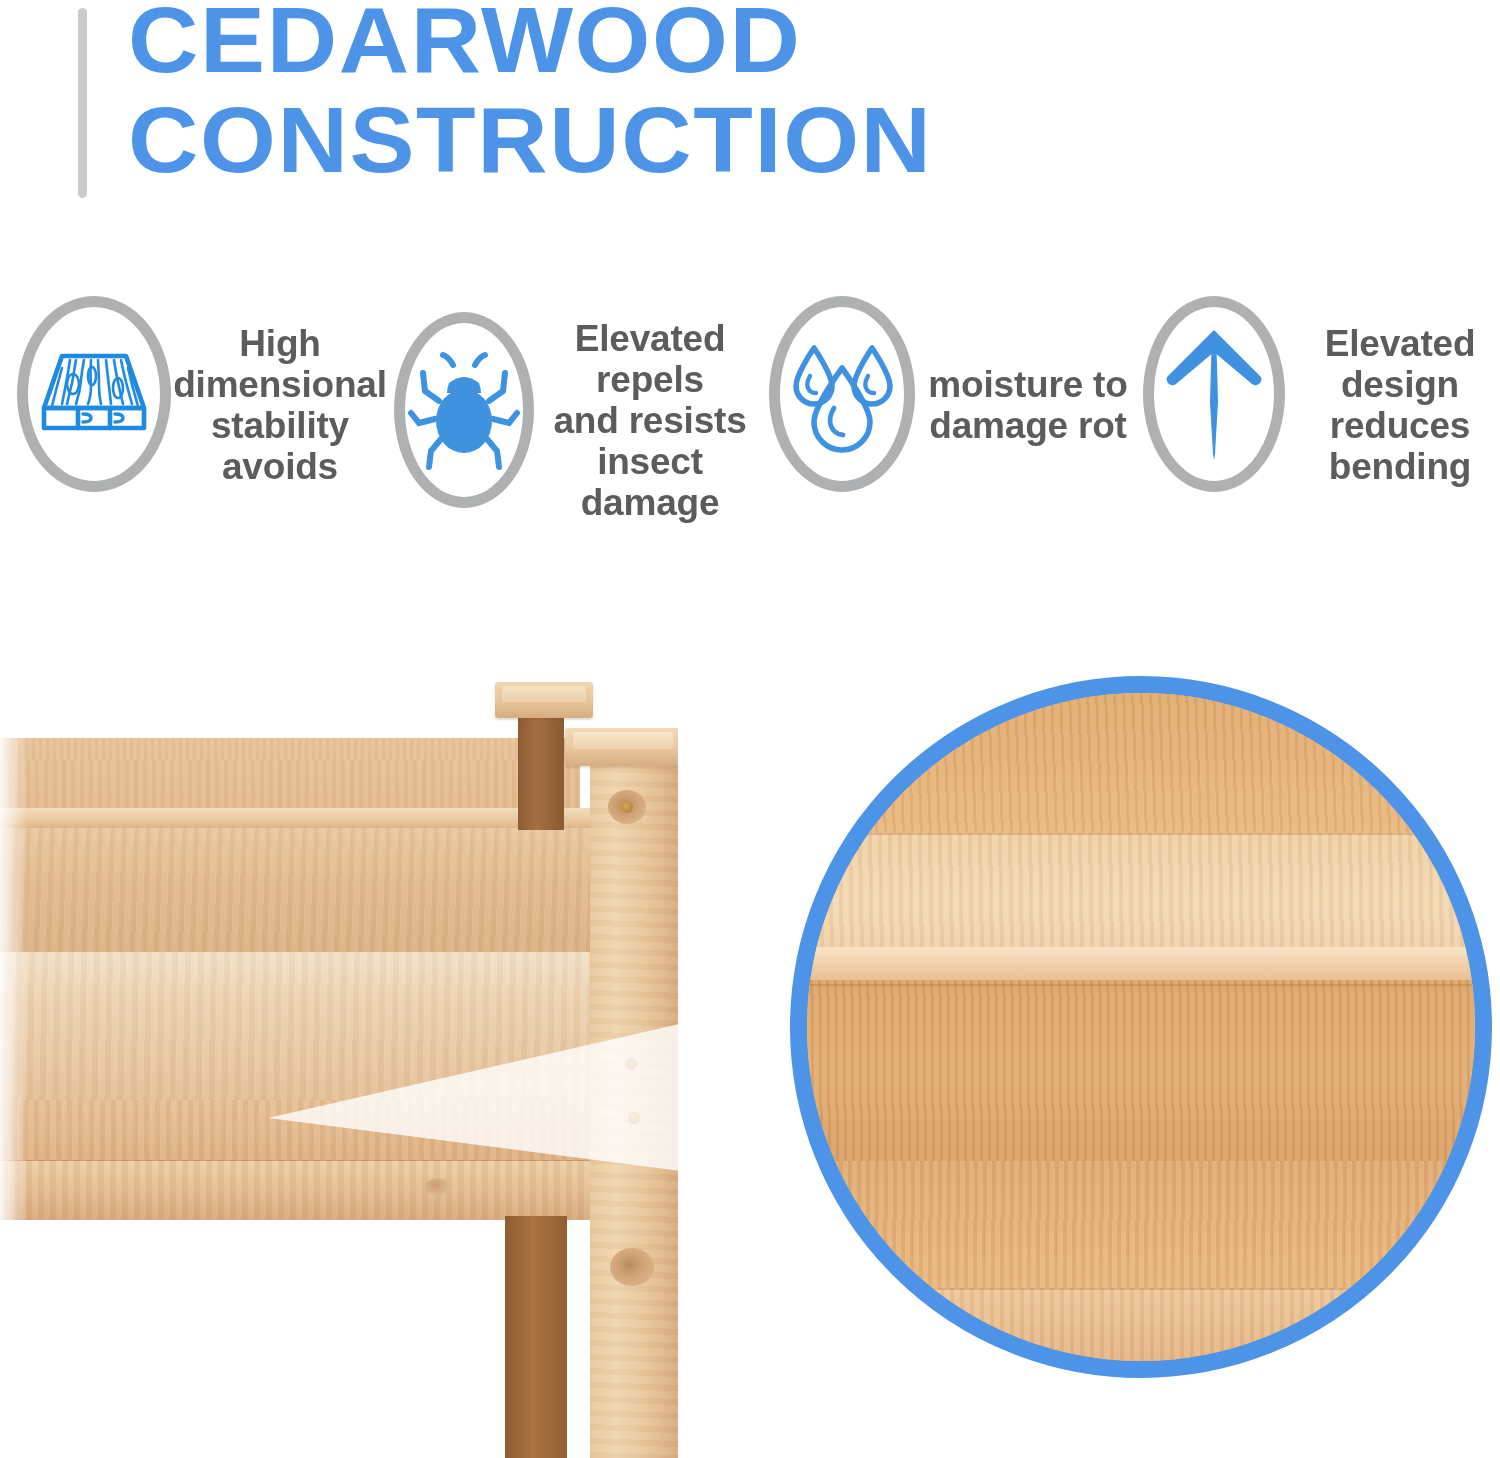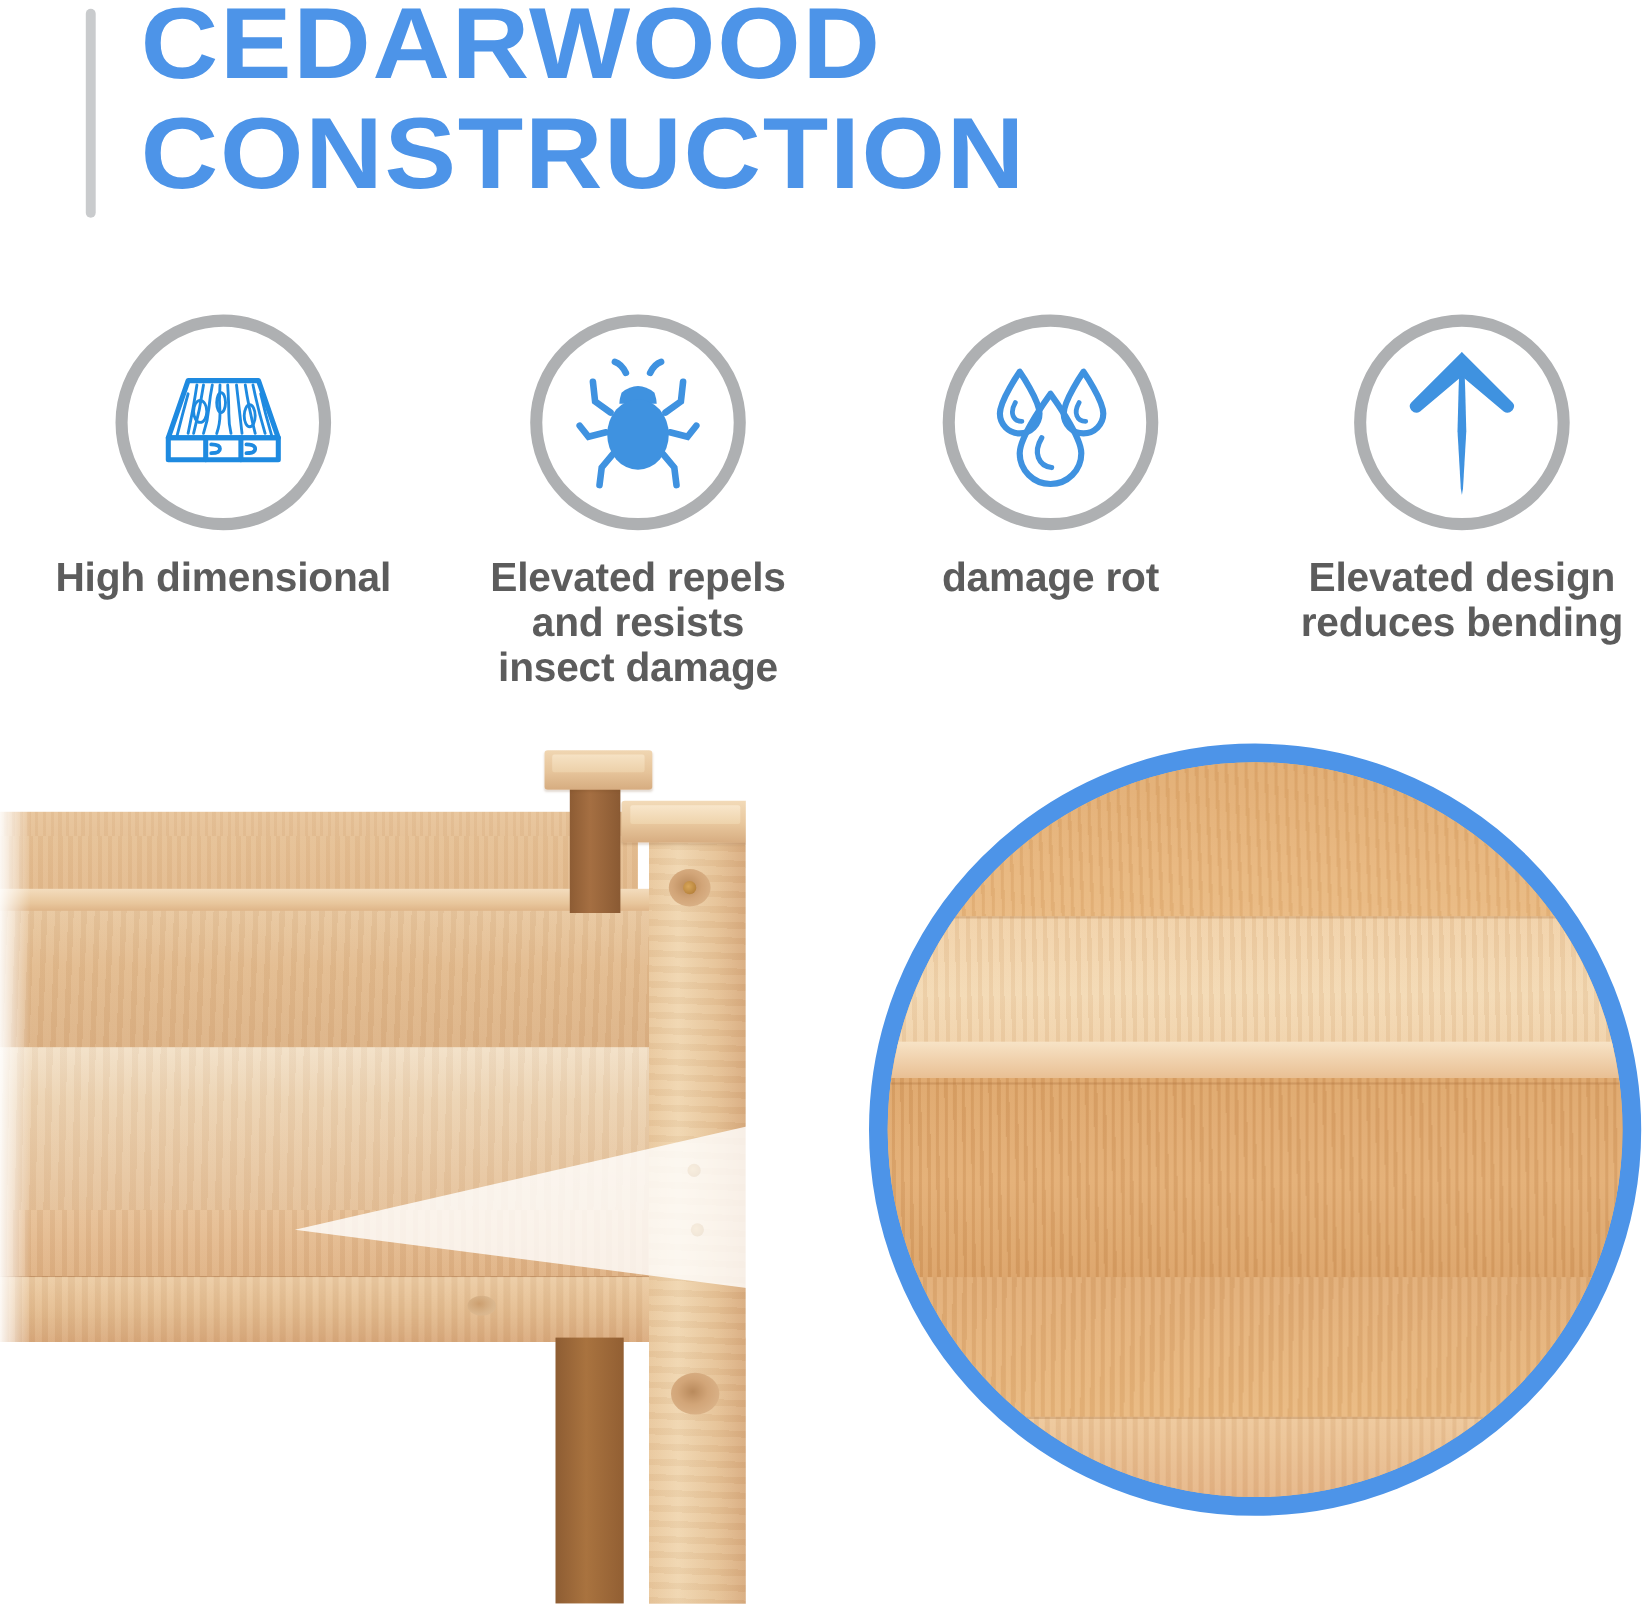--- a/index.html
+++ b/index.html
@@ -29,22 +29,22 @@
     color: #4d94e8;
     text-transform: uppercase;
     transform: scaleX(1.06);
     transform-origin: left center;
     white-space: nowrap;
   }
 
   
   .features { position: absolute; left: 0; top: 286px; width: 1500px; height: 360px; }
   .feature {
-    position: absolute; top: 0; width: 372px;
-    display: flex; flex-direction: column; align-items: center;
+    position: absolute; top: 10px; width: 372px;
+    display: flex; flex-direction: row; align-items: center;
   }
   .feature.f1 { left: 17px; }
   .feature.f2 { left: 394px; }
   .feature.f3 { left: 769px; }
   .feature.f4 { left: 1143px; }
 
   .icon-circle {
     width: 196px; height: 196px; border-radius: 50%;
     border: 11px solid #aeb0b2;
     background: #ffffff;
@@ -304,20 +304,21 @@
             <ellipse cx="45" cy="42" rx="6" ry="10"></ellipse>
             <ellipse cx="64" cy="34" rx="4" ry="9"></ellipse>
             <ellipse cx="90" cy="46" rx="5" ry="10"></ellipse>
             <path d="M34 26 q-5 18 -10 38"></path>
             <path d="M100 26 q4 18 10 38"></path>
           </g>
         </svg>
       </div>
       <div class="feature-label">
         <span>High dimensional</span>
+        <span>stability avoids</span>
       </div>
     </div>
 
     <div class="feature f2">
       <div class="icon-circle">
         <svg width="118" height="126" viewBox="0 0 118 126">
           <g stroke="#3f92e0" stroke-width="6" stroke-linecap="round" fill="none">
             <path d="M48 18 q-4 -8 -10 -10"></path>
             <path d="M70 18 q4 -8 10 -10"></path>
             <path d="M34 54 L20 44 L18 26"></path>
@@ -345,20 +346,21 @@
             <path d="M34 16 C34 16 16 42 16 54 a18 18 0 0 0 36 0 C52 42 34 16 34 16 Z"></path>
             <path d="M30 44 q-4 7 -2 12 q2 5 8 5" stroke-width="4.4"></path>
             <path d="M92 16 C92 16 74 42 74 54 a18 18 0 0 0 36 0 C110 42 92 16 92 16 Z"></path>
             <path d="M88 44 q-4 7 -2 12 q2 5 8 5" stroke-width="4.4"></path>
             <path d="M62 36 C62 36 34 74 34 90 a28 28 0 0 0 56 0 C90 74 62 36 62 36 Z"></path>
             <path d="M54 76 q-6 10 -3 18 q3 8 12 9" stroke-width="4.8"></path>
           </g>
         </svg>
       </div>
       <div class="feature-label">
+        <span>moisture to</span>
         <span>damage rot</span>
       </div>
     </div>
 
     <div class="feature f4">
       <div class="icon-circle">
         <svg width="120" height="140" viewBox="0 0 120 140">
           <path d="M60 6 L58 12 L57 40 L56 78 L59 130 L60 136 L61 130 L64 78 L63 40 L62 12 Z" fill="#3f92e0"></path>
           <path d="M60 6 L14 52 q-3 3 0 7 q4 4 8 1 L60 28 L98 60 q4 3 8 -1 q3 -4 0 -7 Z" fill="#3f92e0"></path>
         </svg>

